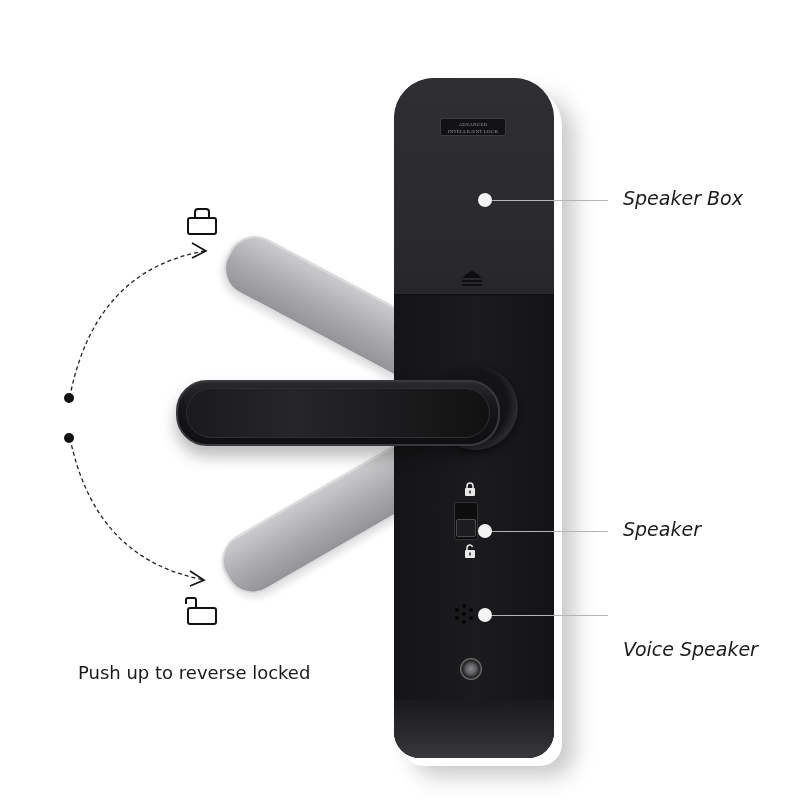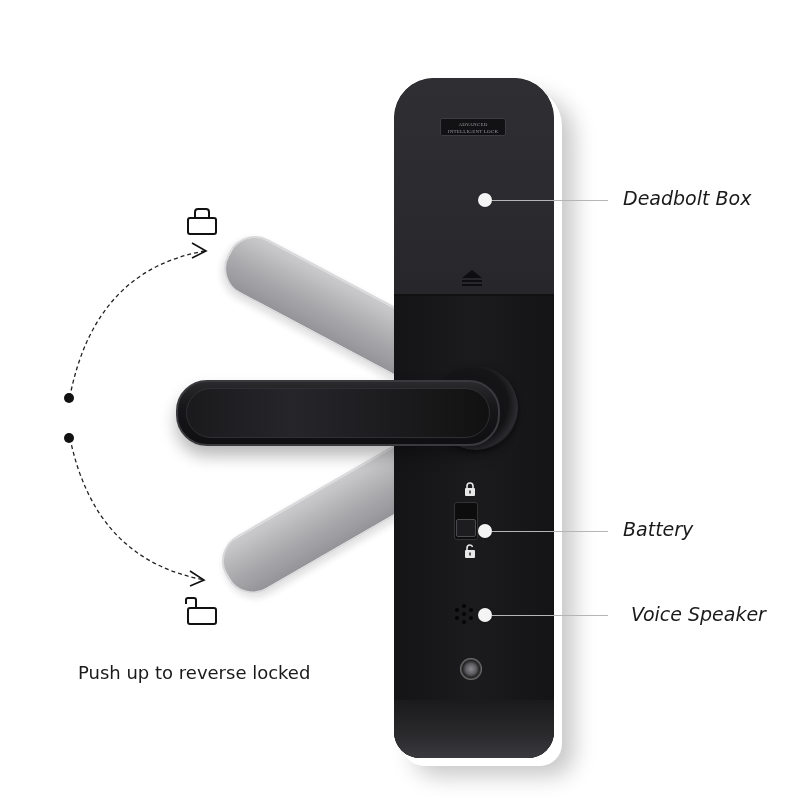--- a/index.html
+++ b/index.html
@@ -190,23 +190,23 @@
 
   <div class="abs reset-button"></div>
 </div>
 
 <div class="abs handle-main">
   <div class="abs handle-main-inner"></div>
 </div>
 
 <div class="abs callout-dot" style="left:478px;top:193px;"></div>
 <div class="abs callout-line" style="left:492px;top:200px;width:116px;"></div>
-<div class="abs callout-label" style="left:623px;top:187px;">Deadbolt Box</div>
+<div class="abs callout-label" style="left:623px;top:187px;">Speaker Box</div>
 
 <div class="abs callout-dot" style="left:478px;top:524px;"></div>
 <div class="abs callout-line" style="left:492px;top:531px;width:116px;"></div>
-<div class="abs callout-label" style="left:623px;top:518px;">Battery</div>
+<div class="abs callout-label" style="left:623px;top:518px;">Speaker</div>
 
 <div class="abs callout-dot" style="left:478px;top:608px;"></div>
 <div class="abs callout-line" style="left:492px;top:615px;width:116px;"></div>
-<div class="abs callout-label" style="left:623px;top:603px;margin-left:8px;">Voice Speaker</div>
+<div class="abs callout-label" style="left:623px;top:638px;">Voice Speaker</div>
 
 <div class="abs caption">Push up to reverse locked</div>
 
 </body></html>

